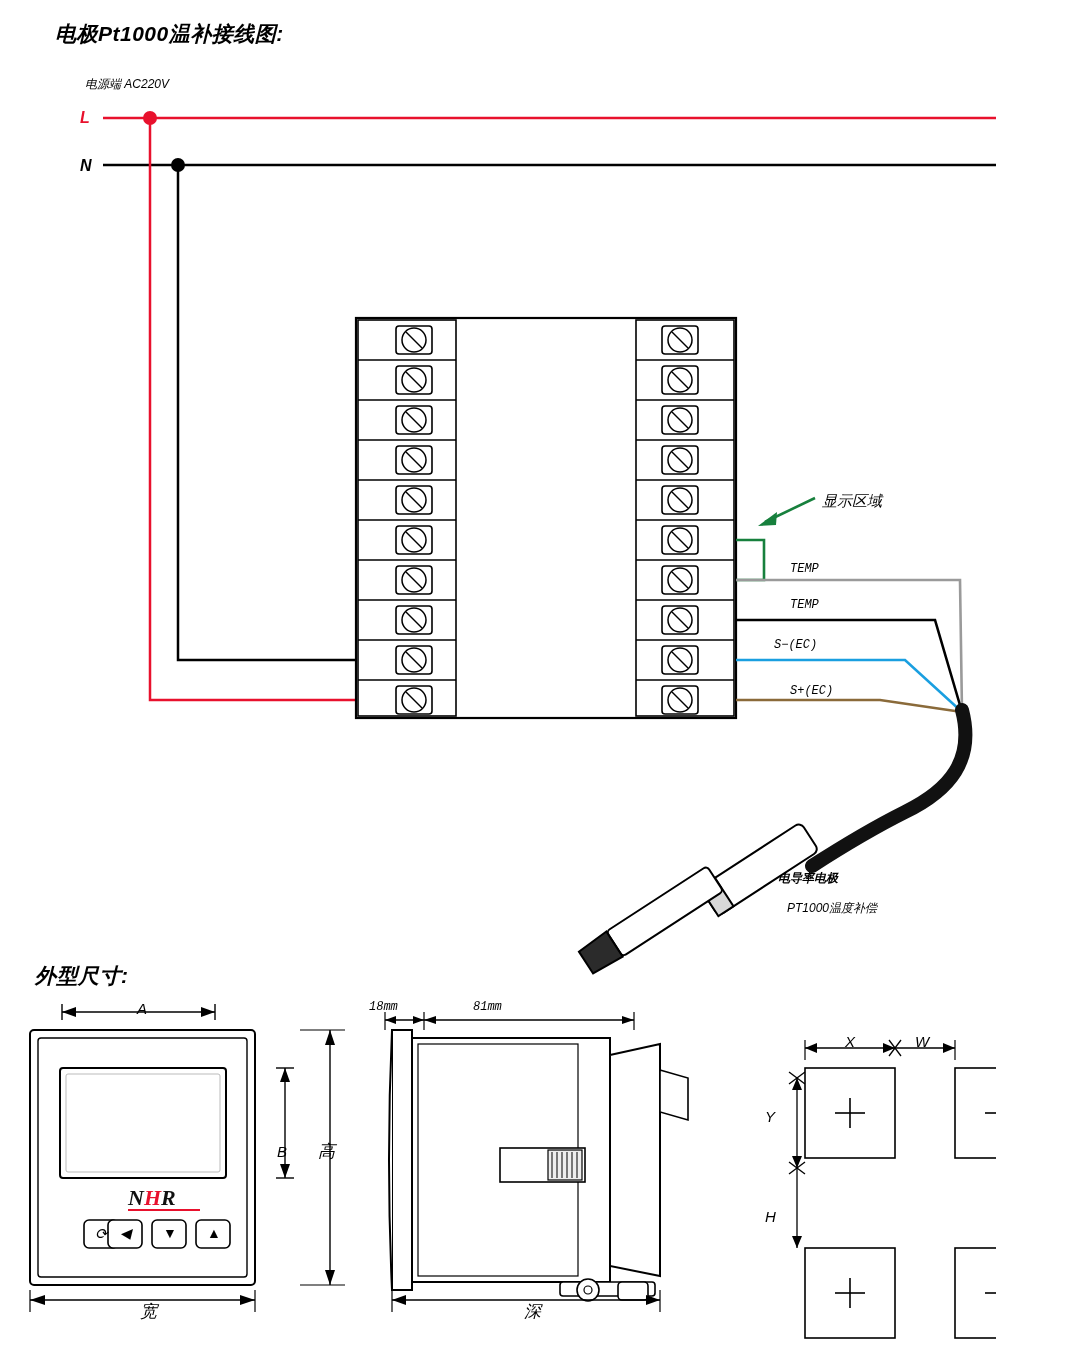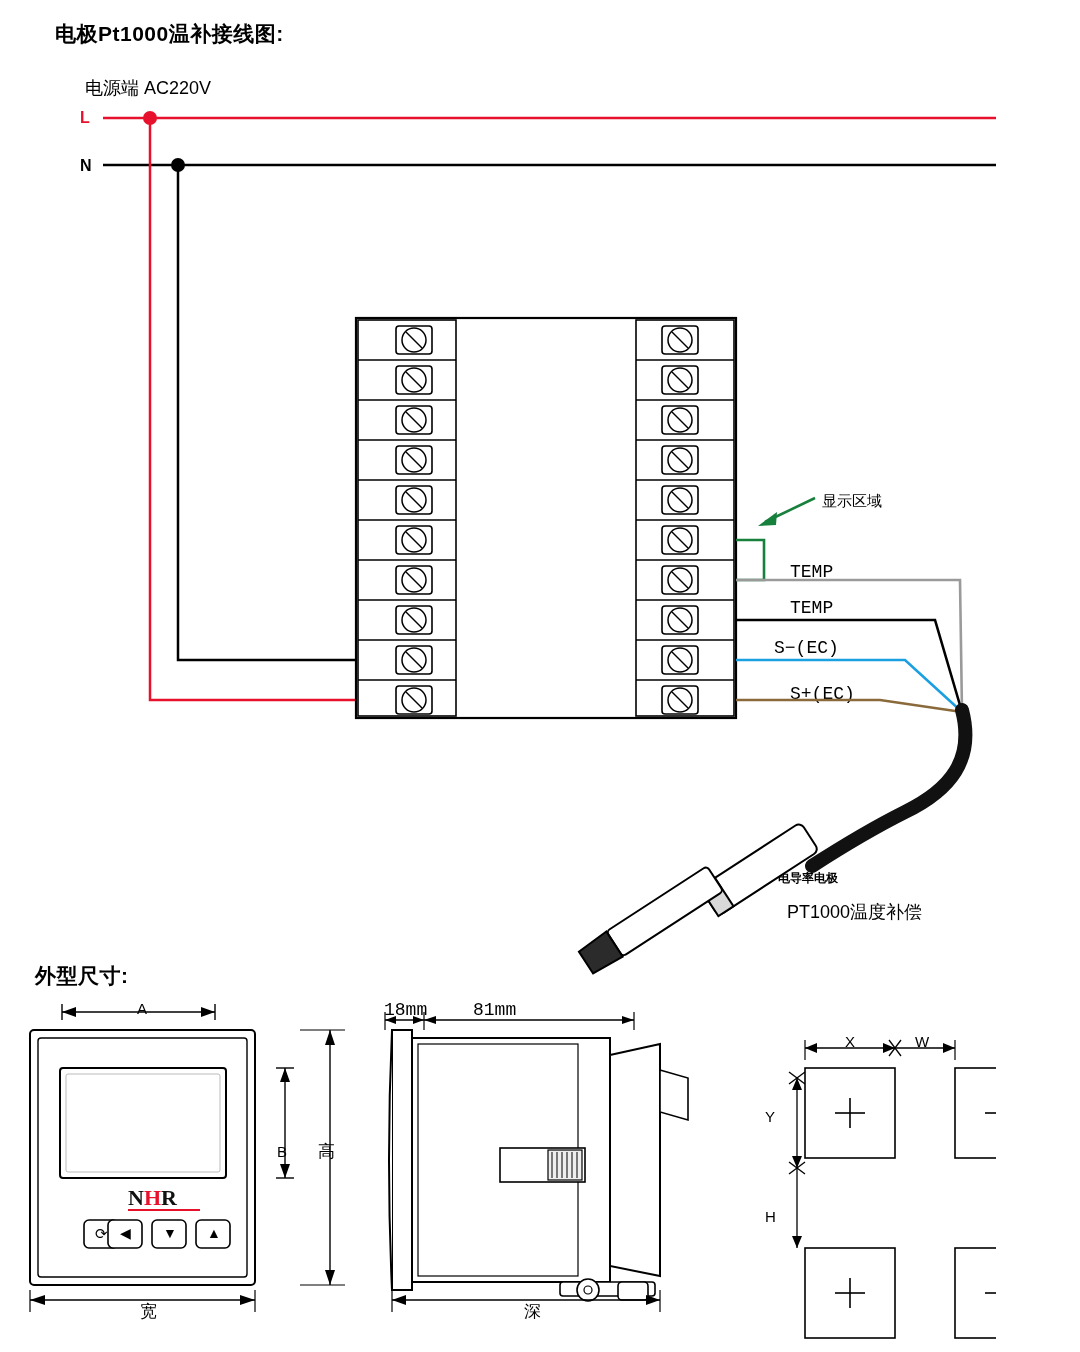--- a/index.html
+++ b/index.html
@@ -1,23 +1,23 @@
 <!DOCTYPE html>
 <html><head>
 <meta charset="utf-8">
 <style>
   html,body{margin:0;padding:0;background:#ffffff;}
   body{width:1080px;height:1352px;position:relative;font-family:"Liberation Sans",sans-serif;color:#000;}
-  .stage{position:relative;width:996px;height:1352px;overflow:hidden;}
+  .stage{position:relative;width:996px;height:1352px;overflow:hidden;font-style:italic;}
   svg.layer{position:absolute;left:0;top:0;width:1080px;height:1352px;}
   .t{position:absolute;white-space:nowrap;}
   .title{font-size:21px;font-weight:bold;letter-spacing:.5px;}
   .lbl{font-size:15px;}
   .lbl-b{font-size:16px;font-weight:bold;}
-  .small{font-size:18px;}
+  .small{font-size:12px;}
   .mono{font-family:"Liberation Mono",monospace;}
   .termnum{font-size:17px;font-weight:bold;font-family:"Liberation Serif",serif;}
   .red{color:#e8112d;}
 </style>
 </head>
 <body>
 
 <div class="stage">
 
   <div class="t title" style="left:55px;top:20px;">电极Pt1000温补接线图:</div>
@@ -58,21 +58,21 @@
   <div class="t small" style="left:778px;top:900px;margin-left:9px;">PT1000温度补偿</div>
 
   <div class="t title" style="left:35px;top:962px;">外型尺寸:</div>
 
   <div class="t lbl" style="left:137px;top:1000px;">A</div>
   <div class="t lbl" style="left:277px;top:1143px;">B</div>
   <div class="t lbl" style="left:318px;top:1140px;font-size:17px;">高</div>
   <div class="t lbl" style="left:140px;top:1300px;font-size:17px;">宽</div>
   <div class="t" style="left:106px;top:1112px;font-size:16px;letter-spacing:2px;">显示区域</div>
 
-  <div class="t small mono" style="left:384px;top:1000px;">18mm</div>
+  <div class="t small mono" style="left:369px;top:1000px;">18mm</div>
   <div class="t small mono" style="left:473px;top:1000px;">81mm</div>
   <div class="t lbl" style="left:524px;top:1300px;font-size:17px;">深</div>
 
   <div class="t lbl" style="left:845px;top:1033px;">X</div>
   <div class="t lbl" style="left:915px;top:1033px;">W</div>
   <div class="t lbl" style="left:765px;top:1108px;">Y</div>
   <div class="t lbl" style="left:765px;top:1208px;">H</div>
 
   <svg class="layer" viewBox="0 0 1080 1352">
 

